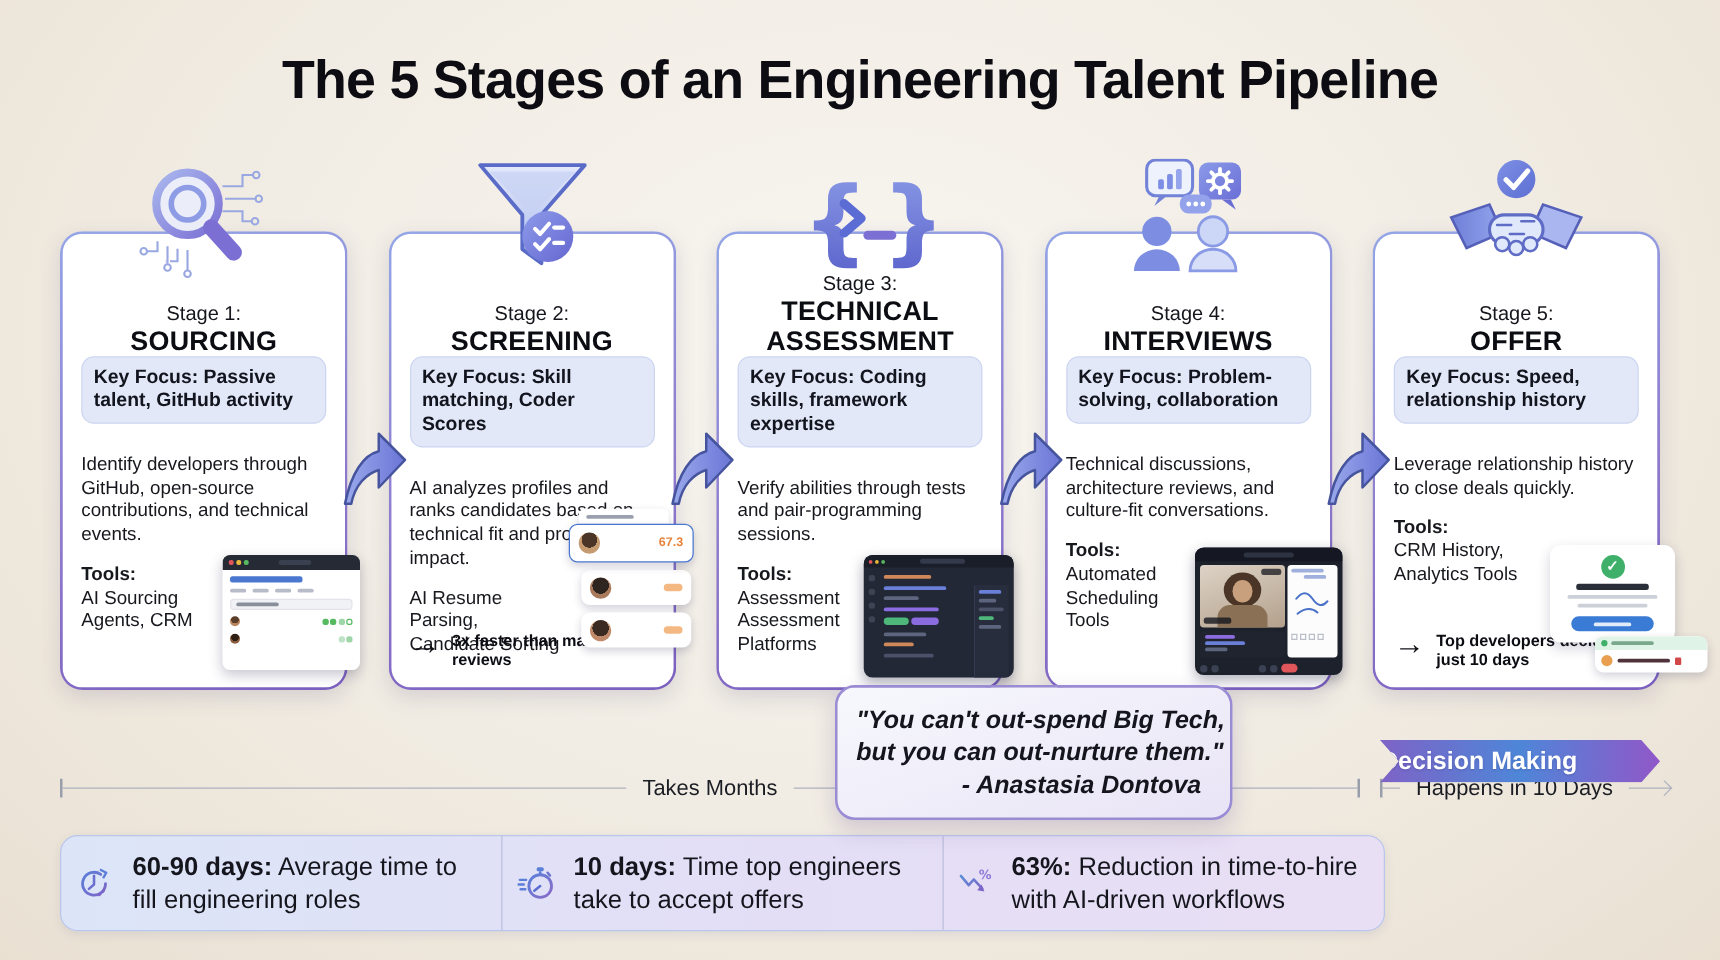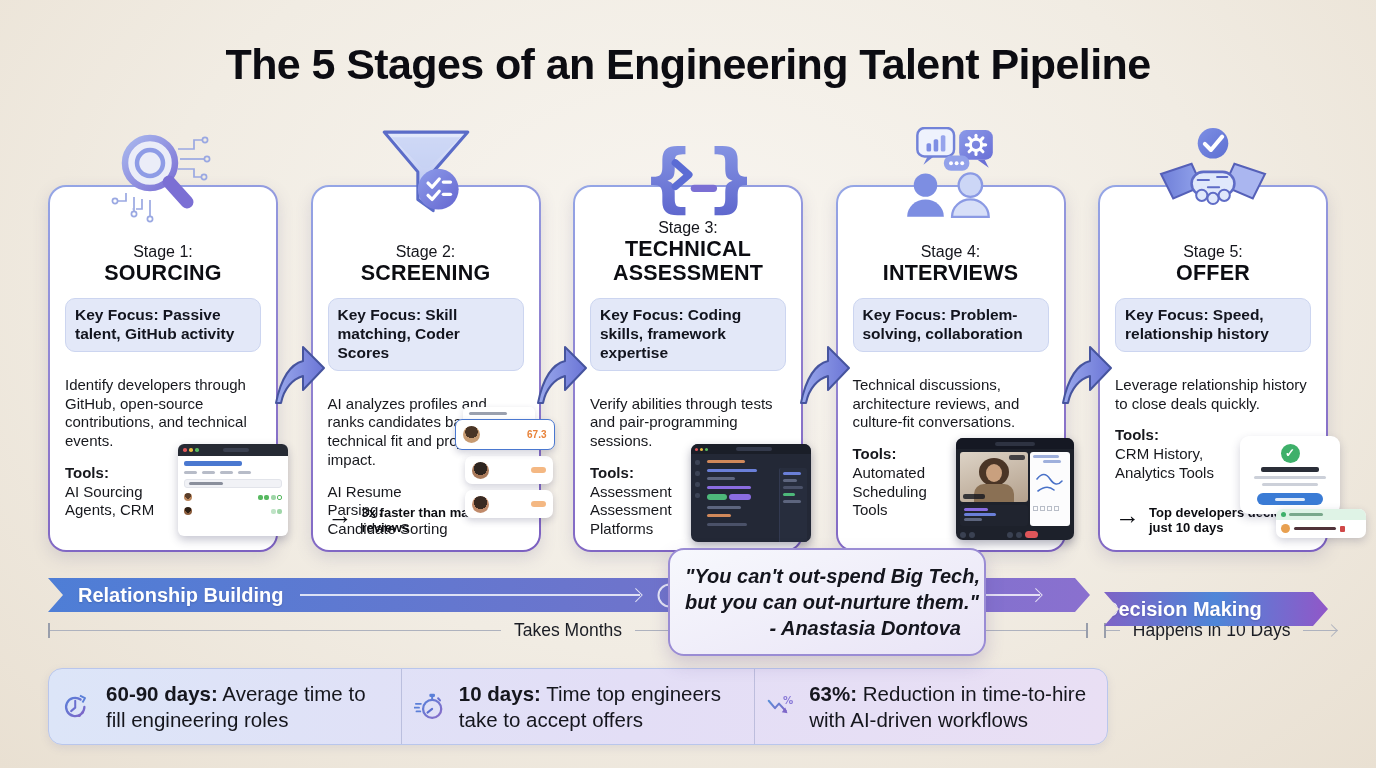--- a/index.html
+++ b/index.html
@@ -18,21 +18,21 @@
     background:linear-gradient(#fff,#fff) padding-box,
                linear-gradient(165deg,#94a6e6,#8f7ccd 55%,#7b5fc0) border-box;
     border:2px solid transparent; box-shadow:0 6px 16px rgba(90,85,130,.17); }
   .card-inner { position:absolute; inset:0; padding:0 15px; overflow:visible; }
   .icon-wrap { position:absolute; top:-60px; left:50%; transform:translateX(-50%);
     width:118px; height:102px; display:flex; align-items:flex-end; justify-content:center; }
   .stage-head { margin-top:14px; height:84px; display:flex; flex-direction:column;
     justify-content:flex-end; align-items:center; text-align:center; }
   .stage-label { font-size:16px; color:#15161c;margin-top:42px; }
   .stage-name { font-size:21.5px; font-weight:800; color:#0c0d12; line-height:1.12; letter-spacing:.2px; }
-  .key-focus { margin-top:13px; background:#e3e8f8; border:1px solid #ccd5f0; border-radius:10px;
+  .key-focus { background:#e3e8f8; border:1px solid #ccd5f0; border-radius:10px;
     padding:7px 9px; font-size:15.5px; font-weight:700; color:#12141e; line-height:1.22; min-height:52px; }
   .desc { margin-top:24px; font-size:15px; color:#17181d; line-height:1.25; }
   .tools { margin-top:13px; font-size:15px; line-height:1.25; color:#17181d; }
   .tools.narrow { max-width:104px; }
   .tools.n2 { max-width:122px; }
   .tools-label { font-weight:700; }
   .highlight { position:absolute; left:15px; bottom:14px; display:flex; gap:9px; align-items:flex-start; }
   .hl-arrow { font-size:25px; font-weight:800; line-height:.85; color:#0c0d12; }
   .hl-text { font-size:13px; font-weight:800; line-height:1.2; color:#0c0d12; }
   .c2 .hl-text { max-width:150px; }
@@ -562,29 +562,20 @@
       <path d="M3,68 C8,43 18,29 30,26 L30,12 L51,33 L30,55 L30,41 C20,44 11,53 8,68 Z" fill="url(#ag1)" stroke="#46549e" stroke-width="2" stroke-linejoin="round"></path>
     </svg>
     <svg class="gap-arrow" style="left:750px" viewBox="0 0 54 74">
       <path d="M3,68 C8,43 18,29 30,26 L30,12 L51,33 L30,55 L30,41 C20,44 11,53 8,68 Z" fill="url(#ag1)" stroke="#46549e" stroke-width="2" stroke-linejoin="round"></path>
     </svg>
     <svg class="gap-arrow" style="left:1012px" viewBox="0 0 54 74">
       <path d="M3,68 C8,43 18,29 30,26 L30,12 L51,33 L30,55 L30,41 C20,44 11,53 8,68 Z" fill="url(#ag1)" stroke="#46549e" stroke-width="2" stroke-linejoin="round"></path>
     </svg>
   </div>
 
-  <div class="tl-bar tl-left">
-    <span class="tl-label">Relationship Building</span>
-    <span class="tl-arrow"></span>
-    <svg class="tl-clock" width="27" height="27" viewBox="0 0 27 27">
-      <circle cx="13.5" cy="13.5" r="11" fill="none" stroke="rgba(255,255,255,.82)" stroke-width="2"></circle>
-      <path d="M13.5,7.5 V14 L18,16.5" fill="none" stroke="rgba(255,255,255,.82)" stroke-width="2" stroke-linecap="round"></path>
-    </svg>
-    <span class="tl-arrow"></span>
-  </div>
   <div class="tl-bar tl-right">
     <span class="tl-label">Decision Making</span>
   </div>
 
   <div class="meter meter-left">
     <span class="m-tick"></span>
       <span class="m-line"></span>
     <span class="m-text">Takes Months</span>
     <span class="m-line"></span>
       <span class="m-tick"></span>

